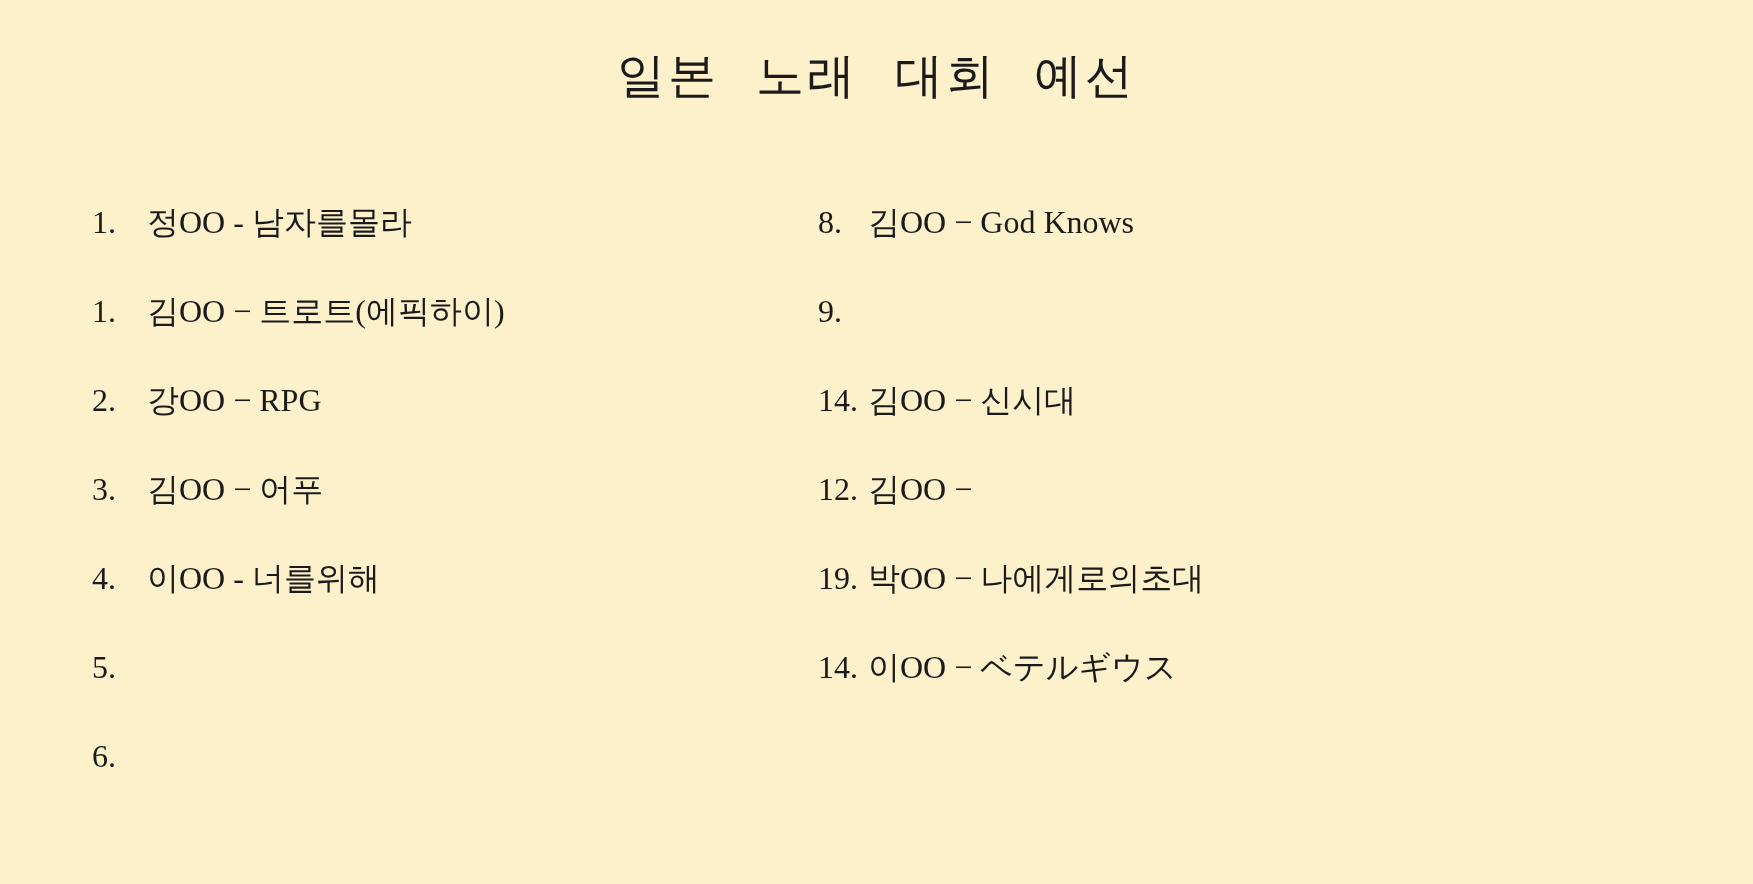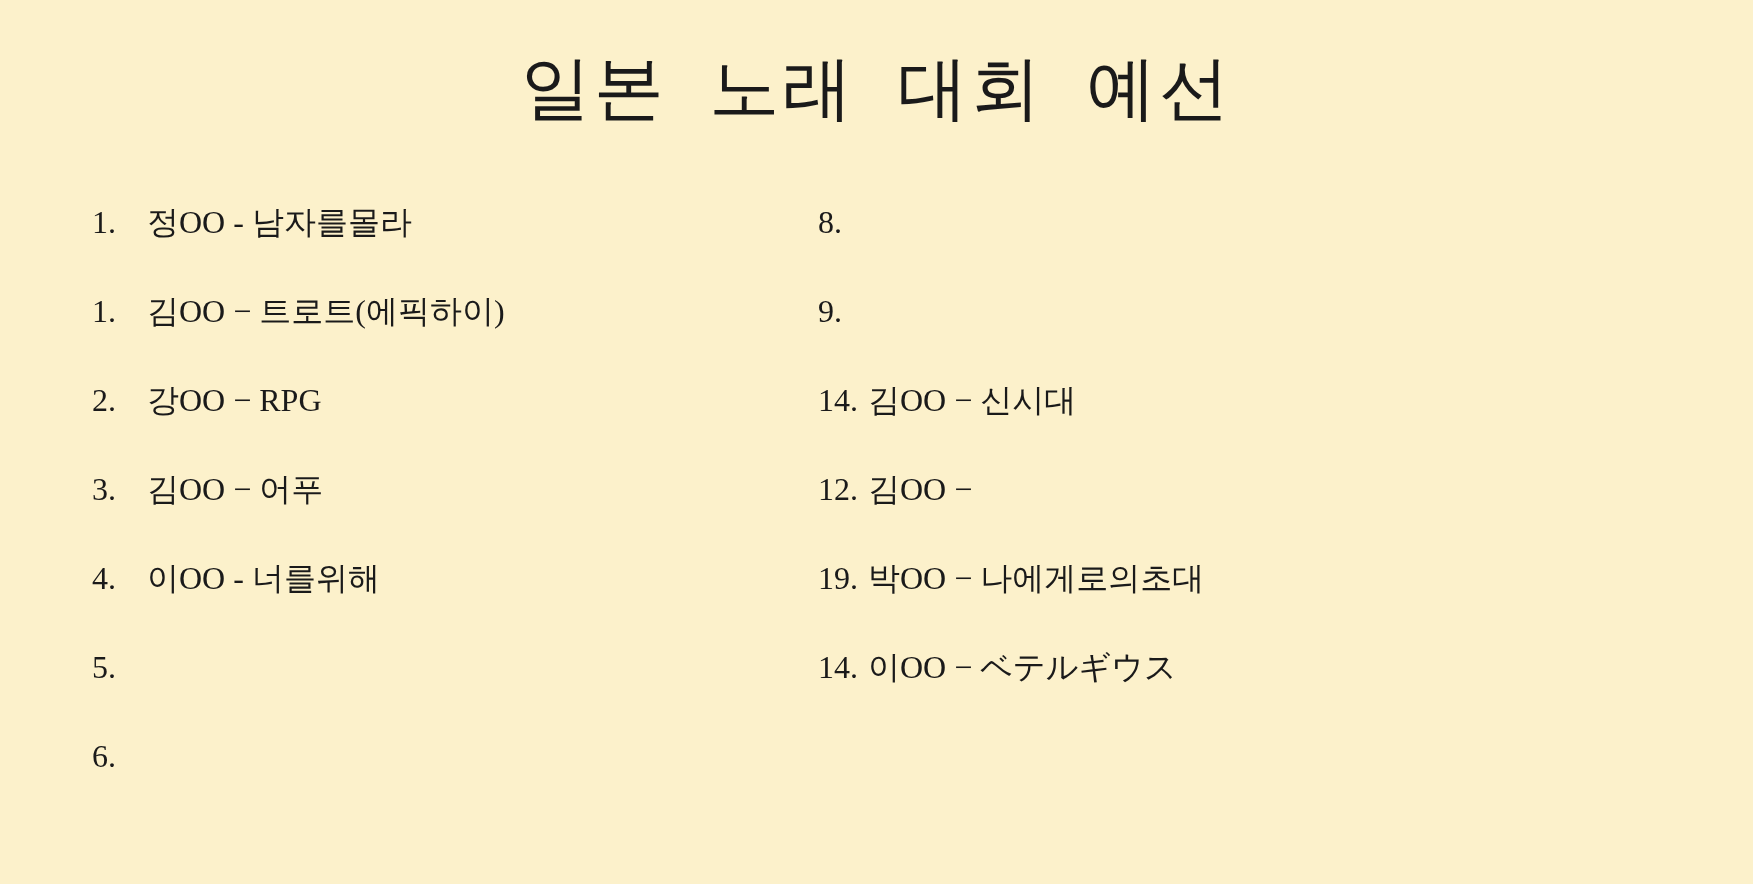--- a/index.html
+++ b/index.html
@@ -10,21 +10,21 @@
     font-family: "Liberation Serif", "DejaVu Serif", serif;
     color: #1A1A1A;
     overflow: hidden;
   }
   .page-title {
     position: absolute;
     top: 50px;
     left: 0;
     width: 100%;
     text-align: center;
-    font-size: 70px;
+    font-size: 48px;
     line-height: 1.1;
     font-weight: normal;
     letter-spacing: 3px;
     word-spacing: 22px;
     white-space: pre;
   }
   .song-col {
     position: absolute;
     top: 178px;
   }
@@ -70,21 +70,21 @@
   <div class="song-row">
     <span class="num">5.</span>
   </div>
   <div class="song-row">
     <span class="num">6.</span>
   </div>
 </div>
 
 <div class="song-col right">
   <div class="song-row">
-    <span class="num">8.</span>
+    <span class="num">8.</span><span class="txt">김OO − God Knows</span>
   </div>
   <div class="song-row">
     <span class="num">9.</span>
   </div>
   <div class="song-row">
     <span class="num">14.</span><span class="txt">김OO − 신시대</span>
   </div>
   <div class="song-row">
     <span class="num">12.</span><span class="txt">김OO −</span>
   </div>

